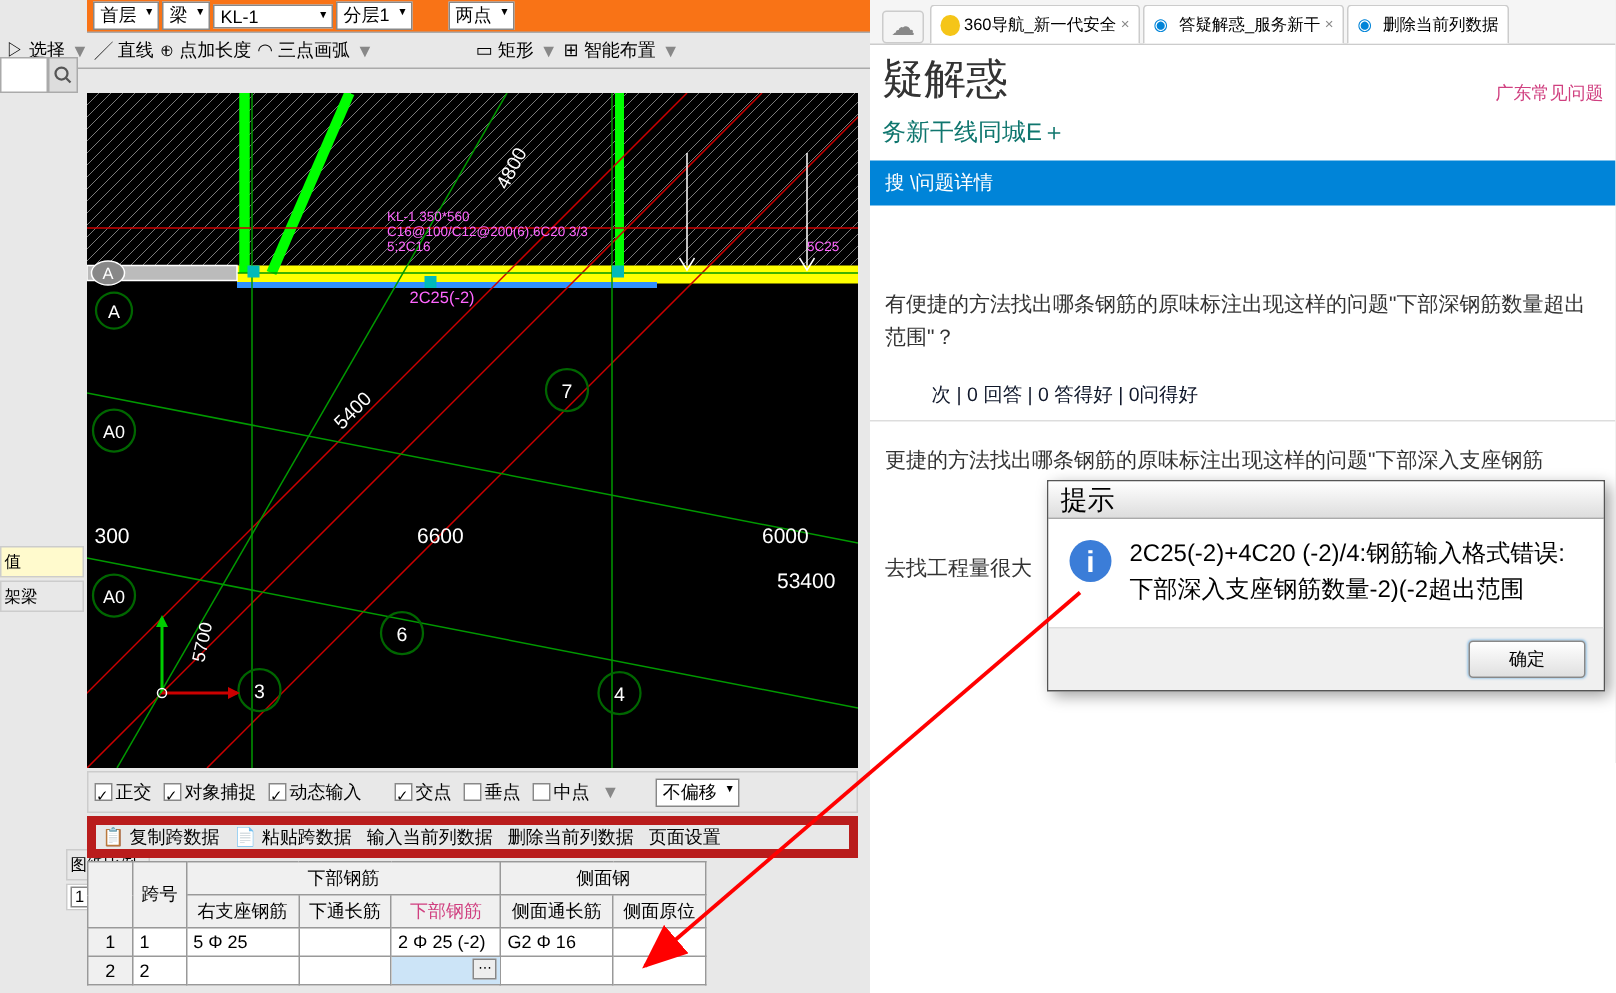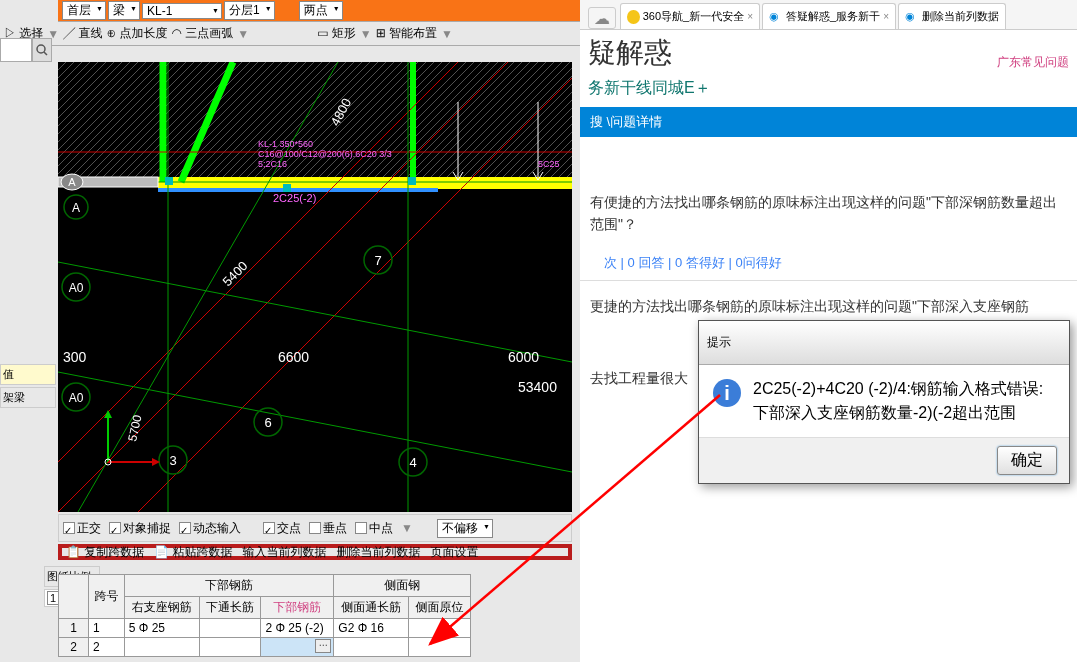--- a/index.html
+++ b/index.html
@@ -25,21 +25,21 @@
     .canvas { position: absolute; left: 58px; top: 62px; width: 514px; height: 450px; background: black; overflow: hidden; }
     .canvas svg { width: 100%; height: 100%; }
     
     
     .status-bar { position: absolute; left: 58px; top: 514px; width: 514px; height: 28px; background: #e8e8e8; border: 1px solid #ccc; display: flex; align-items: center; font-size: 12px; padding: 0 4px; gap: 8px; }
     .status-item { display: flex; align-items: center; gap: 2px; }
     .checkbox { width: 12px; height: 12px; border: 1px solid #888; background: white; display: inline-block; }
     .checkbox.checked::after { content: "✓"; font-size: 10px; line-height: 10px; color: #000; }
     
     
-    .data-toolbar { position: absolute; left: 58px; top: 544px; width: 514px; height: 16px; background: #e8e8e8; border: 4px solid #b91c1c; display: flex; align-items: center; font-size: 12px; padding: 0 4px; gap: 10px; }
+    .data-toolbar { position: absolute; left: 58px; top: 544px; width: 514px; height: 28px; background: #e8e8e8; border: 6px solid #b91c1c; display: flex; align-items: center; font-size: 12px; padding: 0 4px; gap: 10px; }
     
     
     .data-table { position: absolute; left: 58px; top: 574px; width: 413px; background: white; font-size: 12px; }
     .data-table table { border-collapse: collapse; width: 100%; }
     .data-table th, .data-table td { border: 1px solid #999; padding: 2px 4px; text-align: center; height: 18px; }
     .data-table th { background: #f0f0f0; font-weight: normal; }
     .data-table .header-highlight { color: #d04080; }
     .data-table .row-num { background: #f0f0f0; width: 30px; }
     .data-table .selected-cell { background: #cce4f7; position: relative; }
     .more-btn { position: absolute; right: 2px; top: 1px; width: 16px; height: 14px; background: #eee; border: 1px solid #888; font-size: 9px; line-height: 11px; }
@@ -62,32 +62,32 @@
     
     
     .page-content { padding: 0; }
     .page-title { font-size: 28px; font-weight: normal; padding: 4px 8px; color: #333; }
     .page-subtitle { font-size: 16px; padding: 2px 8px 8px; color: #0f766e; }
     .region-link { position: absolute; right: 8px; top: 54px; font-size: 12px; color: #d04080; }
     
     .blue-bar { background: #0084d8; color: white; padding: 6px 10px; font-size: 13px; }
     
     .question-text { padding: 14px 10px; font-size: 14px; line-height: 1.6; color: #333; }
-    .stats-line { padding: 4px 24px; font-size: 13px; color: #3b82f6; }
+    .stats-line { padding: 4px 0; font-size: 13px; color: #0f172a; margin-left: 41px; }
     .divider { border-top: 1px solid #ddd; margin: 4px 0; }
     .desc-text { padding: 10px; font-size: 14px; color: #333; line-height: 1.6; }
     
     
     .dialog { position: absolute; left: 698px; top: 320px; width: 372px; background: #f4f4f4; border: 1px solid #555; box-shadow: 3px 3px 10px rgba(0,0,0,0.4); }
-    .dialog-title { background: linear-gradient(#fff, #ddd); padding: 13px 8px; font-size: 12px; border-bottom: 1px solid #aaa; }
+    .dialog-title { background: linear-gradient(#fff, #ddd); padding: 0 8px; font-size: 18px; border-bottom: 1px solid #aaa; }
     .dialog-body { padding: 12px; background: white; display: flex; gap: 10px; }
     .dialog-icon { width: 32px; height: 32px; flex-shrink: 0; }
     .dialog-msg { font-size: 16px; line-height: 1.5; flex: 1; }
     .dialog-footer { padding: 8px 12px; background: #f0f0f0; text-align: right; border-top: 1px solid #ddd; }
-    .dialog-btn { padding: 3px 13px; background: linear-gradient(#fff,#e0e0e0); border: 1px solid #888; border-radius: 3px; font-size: 16px; box-shadow: 0 0 2px #5ca7e0; }
+    .dialog-btn { padding: 3px 26px; background: linear-gradient(#fff,#e0e0e0); border: 1px solid #888; border-radius: 3px; font-size: 12px; box-shadow: 0 0 2px #5ca7e0; }
     
     
     .arrow-line { position: absolute; pointer-events: none; z-index: 100; }
     
     
     .bottom-left-panel { position: absolute; left: 0; width: 56px; font-size: 11px; margin-left: 44px; }
     .blp-3 { top: 564px; }
   </style>
 </head>
 <body>

